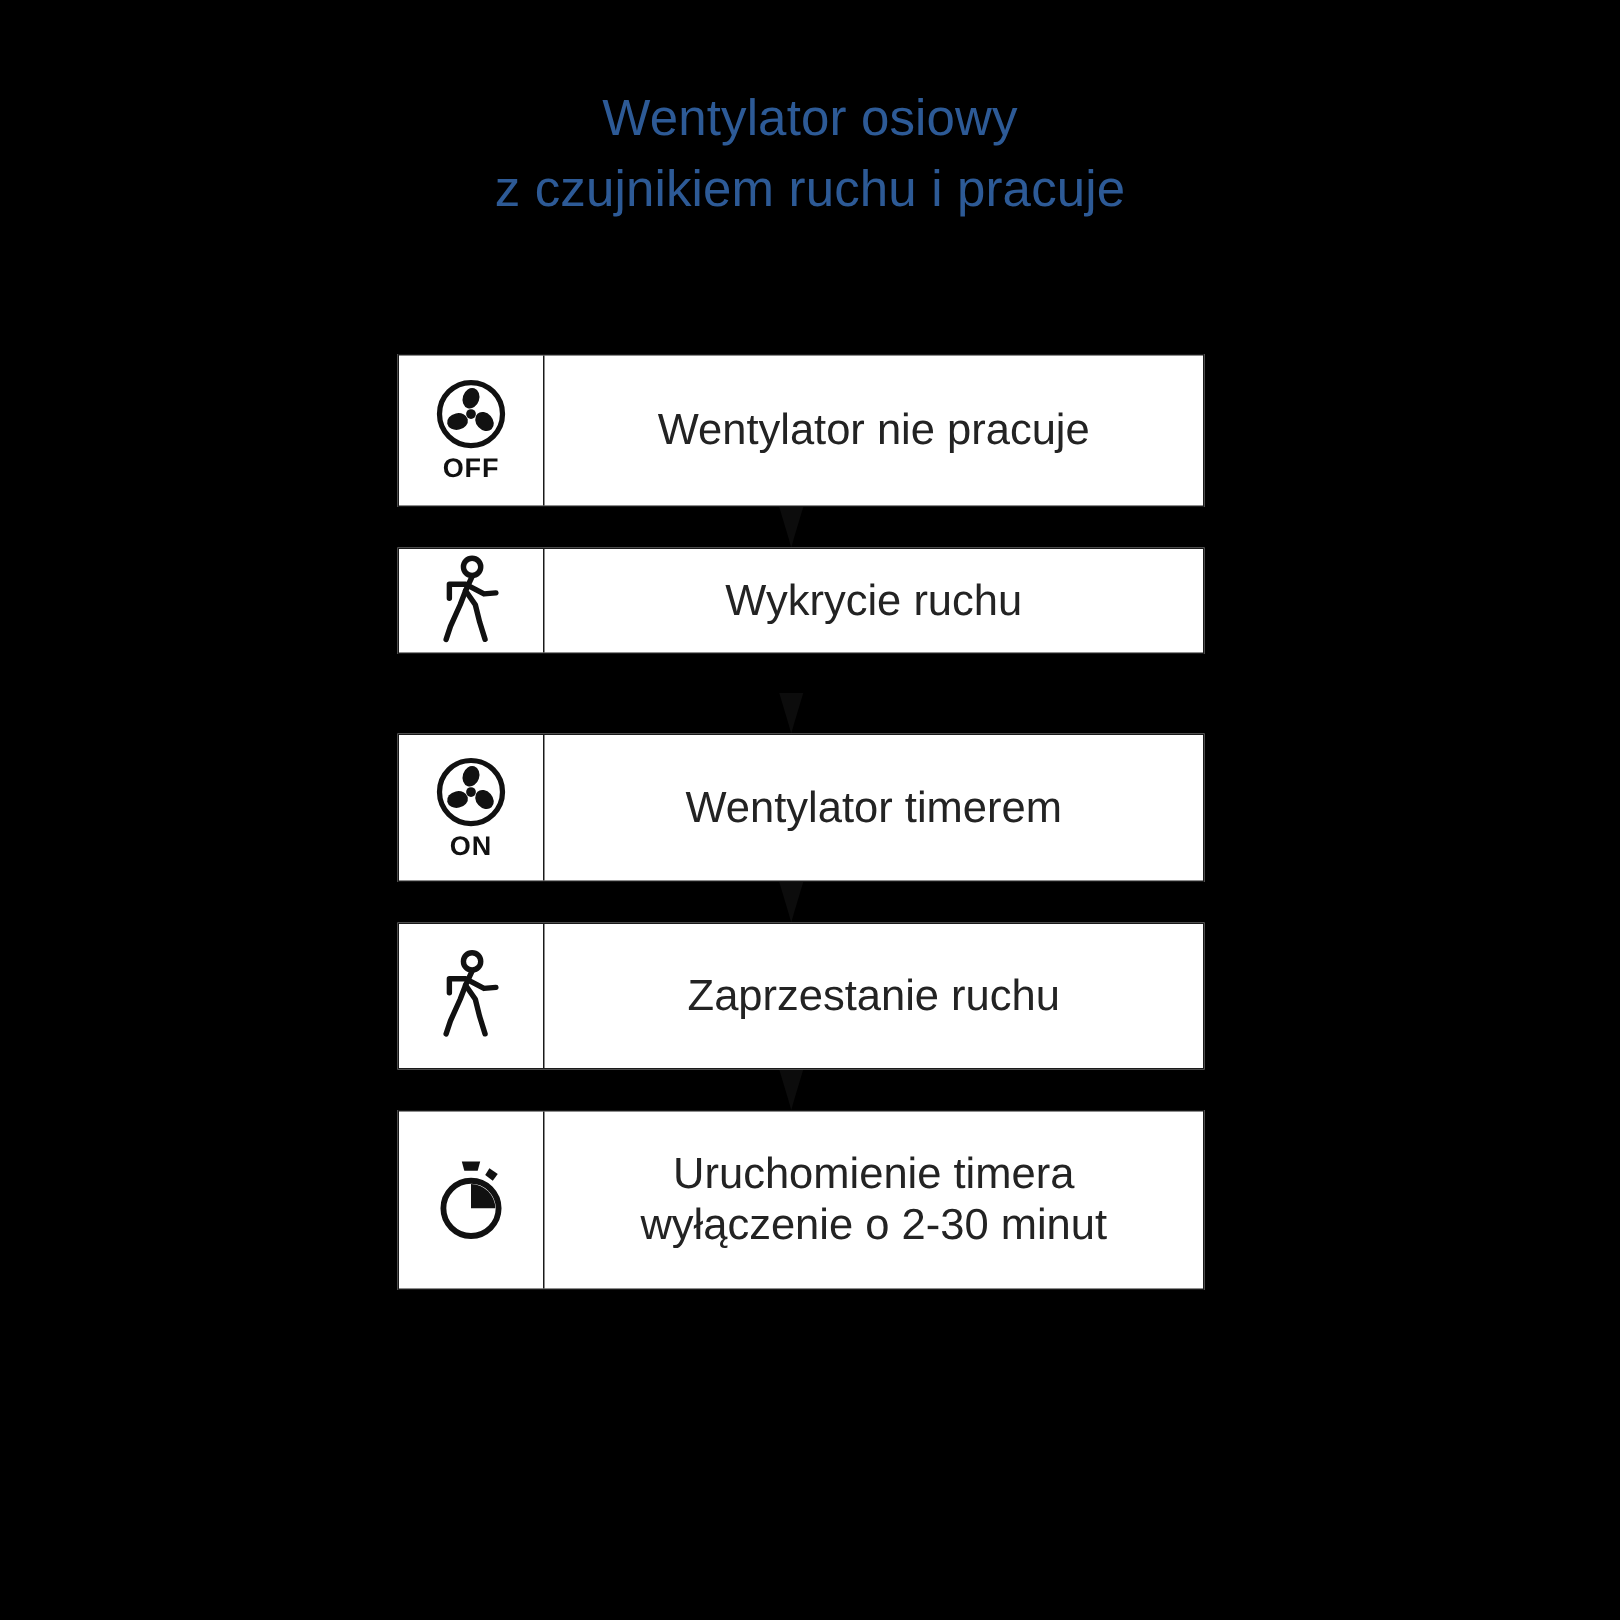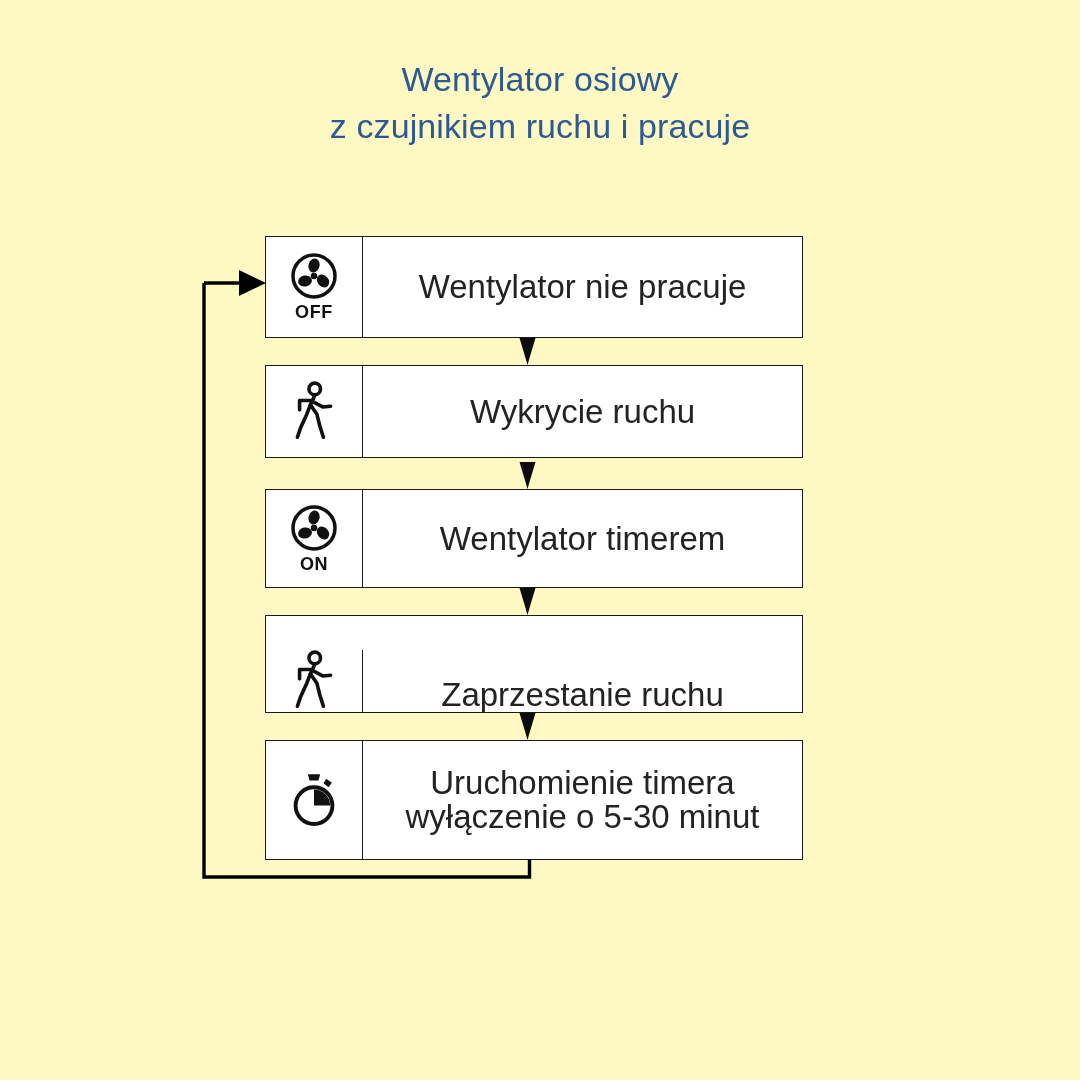--- a/index.html
+++ b/index.html
@@ -9,21 +9,21 @@
     height: 1080px;
     background: #ffffff;
     font-family: "Liberation Sans", sans-serif;
     overflow: hidden;
   }
 
   #page {
     position: relative;
     width: 1080px;
     height: 1080px;
-    background: #fef9c3;
+    background: #000000;
   }
 
   
   .title-block {
     position: absolute;
     left: 0;
     top: 56px;
     width: 1080px;
     text-align: center;
     color: #2d5a96;
@@ -63,21 +63,21 @@
     justify-content: center;
   }
 
   .label-cell {
     flex: 1 1 auto;
     display: flex;
     align-items: center;
     justify-content: center;
     text-align: center;
     color: #232323;
-    font-size: 33px;
+    font-size: 29px;
     line-height: 34px;
     font-weight: 300;
     padding: 0 8px;
   }
   .label-cell .lbl { display: block; }
   .label-cell .lbl span { display: block; white-space: nowrap; }
 
   
   .icon-svg { display: block; }
 
@@ -147,21 +147,21 @@
         </span>
         <span class="icon-state-text">OFF</span>
       </div>
       <div class="label-cell">
         <span class="lbl">
           <span>Wentylator nie pracuje</span>
         </span>
       </div>
     </div>
 
-    <div class="flow-box" style="top:365px; height:93px;">
+    <div class="flow-box" style="top:365px; height:71px;">
       <div class="icon-cell">
         <span>
           <svg class="icon-svg" width="48" height="62" viewBox="0 0 64 86">
             <g fill="none" stroke="#111" stroke-width="5" stroke-linejoin="round" stroke-linecap="round">
               <circle cx="33" cy="11" r="8"></circle>
               <path d="M 33 20 L 27 33 L 22 46 L 13 66 L 9 78"></path>
               <path d="M 27 33 L 36 46 L 40 62 L 45 78"></path>
               <path d="M 27 27 L 12 27 L 12 40"></path>
               <path d="M 29 28 L 44 36 L 55 35"></path>
             </g>
@@ -190,21 +190,21 @@
         </span>
         <span class="icon-state-text">ON</span>
       </div>
       <div class="label-cell">
         <span class="lbl">
           <span>Wentylator timerem</span>
         </span>
       </div>
     </div>
 
-    <div class="flow-box" style="top:615px; height:98px;align-items:flex-end;">
+    <div class="flow-box" style="top:615px; height:98px;">
       <div class="icon-cell">
         <span>
           <svg class="icon-svg" width="48" height="62" viewBox="0 0 64 86">
             <g fill="none" stroke="#111" stroke-width="5" stroke-linejoin="round" stroke-linecap="round">
               <circle cx="33" cy="11" r="8"></circle>
               <path d="M 33 20 L 27 33 L 22 46 L 13 66 L 9 78"></path>
               <path d="M 27 33 L 36 46 L 40 62 L 45 78"></path>
               <path d="M 27 27 L 12 27 L 12 40"></path>
               <path d="M 29 28 L 44 36 L 55 35"></path>
             </g>
@@ -229,19 +229,19 @@
 
             <circle cx="50" cy="62" r="33" fill="none" stroke="#111" stroke-width="7"></circle>
 
             <path d="M 50 62 L 50 33 A 29 29 0 0 1 79 62 Z" fill="#111"></path>
           </svg>
         </span>
       </div>
       <div class="label-cell">
         <span class="lbl">
           <span>Uruchomienie timera</span>
-          <span>wyłączenie o 5-30 minut</span>
+          <span>wyłączenie o 2-30 minut</span>
         </span>
       </div>
     </div>
 
   </div>
 </div>
 
 </body></html>

